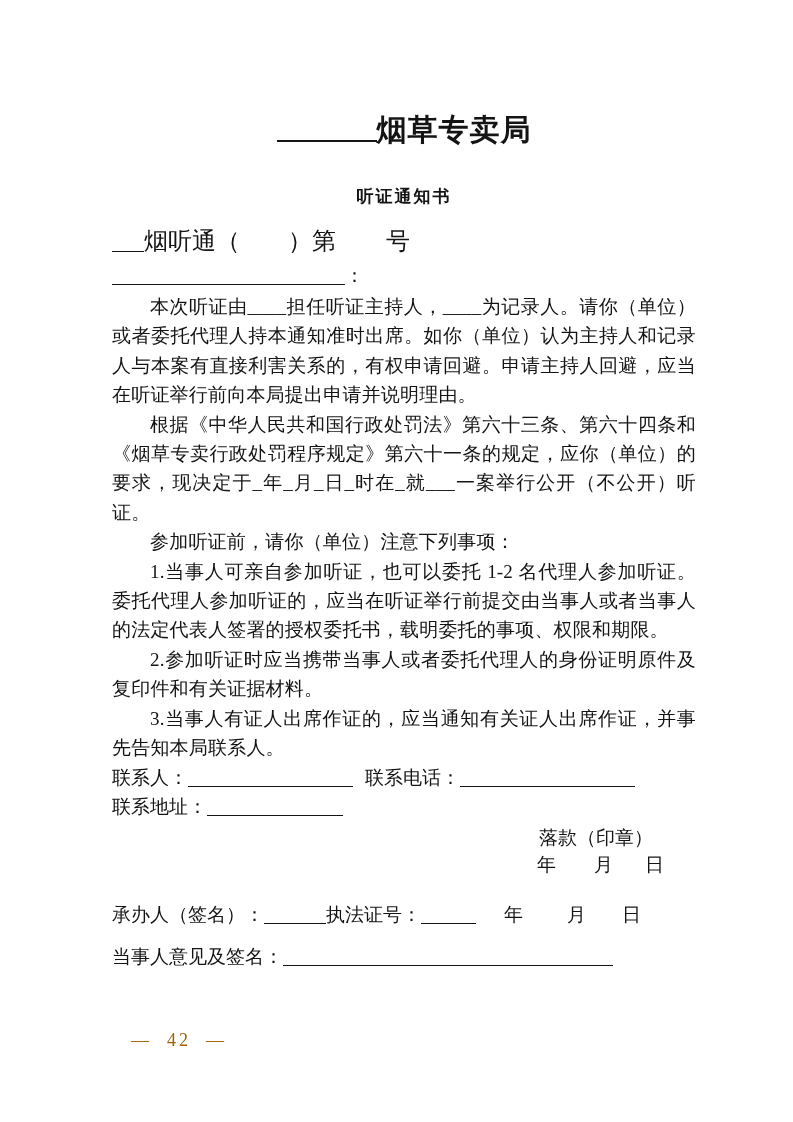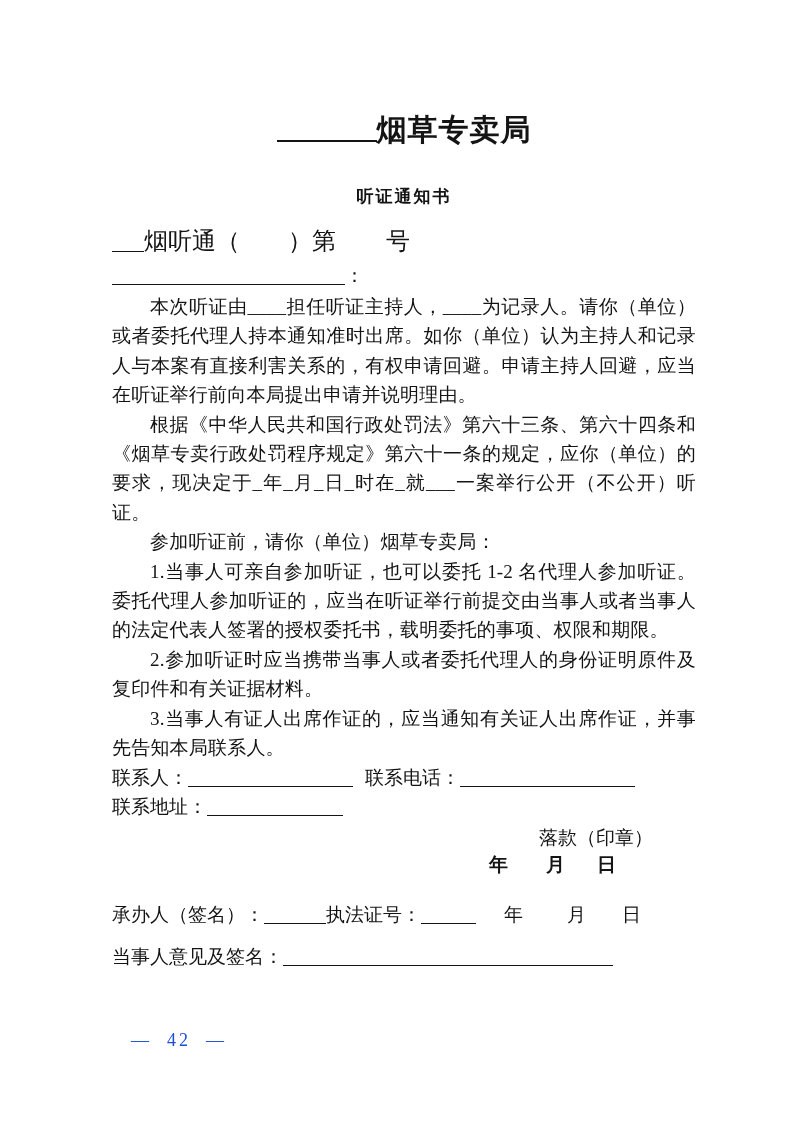--- a/index.html
+++ b/index.html
@@ -80,21 +80,21 @@
     line-height: 29.4px;
     white-space: nowrap;
   }
   .contact-line .blank.person { width: 165px; }
   .contact-line .phone-label { margin-left: 12px; }
   .contact-line .blank.phone { width: 175px; }
   .address-line .blank.address { width: 136px; }
 
   .signoff { text-align: right; font-size: 19px; }
   .signoff-seal { margin-top: 4px; margin-right: 43px; line-height: 26px; }
-  .signoff-date { margin-right: 80px; line-height: 27px; font-weight: bold; }
+  .signoff-date { margin-right: 32px; line-height: 27px; }
   .signoff-date .m { margin-left: 38px; }
   .signoff-date .d { margin-left: 32px; }
 
   .handler-line { line-height: 30px; }
   .handler-line1 { margin-top: 22px; }
   .handler-line2 { margin-top: 2px; }
   .handler-line .blank.name { width: 62px; }
   .handler-line .blank.cert { width: 55px; }
   .handler-line .ymd { margin-left: 28px; }
   .handler-line .ymd .m { margin-left: 44px; }
@@ -106,21 +106,21 @@
 
   .delivery-line { margin-top: 14px; line-height: 30px; }
   .delivery-line .blank.method { width: 96px; }
   .delivery-line .blank.place { width: 214px; }
 
   .footer {
     position: absolute;
     left: 131px;
     top: 1030px;
     font-size: 18px;
-    color: #1d4ed8;
+    color: #a16207;
     letter-spacing: 3px;
     white-space: pre;
   }
 </style>
 </head>
 <body>
 
 <div class="page">
   <div class="content">
 
@@ -134,21 +134,21 @@
       <span class="blank"></span><span>烟听通（</span><span class="sp sp-paren"></span><span>）第</span><span class="sp sp-hao"></span><span>号</span>
     </div>
 
     <div class="salutation">
       <span class="blank"></span><span>：</span>
     </div>
 
     <div class="body-block">
       <p class="body-para">本次听证由____担任听证主持人，____为记录人。请你（单位）或者委托代理人持本通知准时出席。如你（单位）认为主持人和记录人与本案有直接利害关系的，有权申请回避。申请主持人回避，应当在听证举行前向本局提出申请并说明理由。</p>
       <p class="body-para">根据《中华人民共和国行政处罚法》第六十三条、第六十四条和《烟草专卖行政处罚程序规定》第六十一条的规定，应你（单位）的要求，现决定于_年_月_日_时在_就___一案举行公开（不公开）听证。</p>
-      <p class="body-para">参加听证前，请你（单位）烟草专卖局：</p>
+      <p class="body-para">参加听证前，请你（单位）注意下列事项：</p>
       <p class="body-para">1.当事人可亲自参加听证，也可以委托 1-2 名代理人参加听证。委托代理人参加听证的，应当在听证举行前提交由当事人或者当事人的法定代表人签署的授权委托书，载明委托的事项、权限和期限。</p>
       <p class="body-para">2.参加听证时应当携带当事人或者委托代理人的身份证明原件及复印件和有关证据材料。</p>
       <p class="body-para">3.当事人有证人出席作证的，应当通知有关证人出席作证，并事先告知本局联系人。</p>
     </div>
 
     <div class="form-line contact-line">
       <span>联系人：</span><span class="blank person"></span><span class="phone-label">联系电话：</span><span class="blank phone"></span>
     </div>
 
     <div class="form-line address-line">

